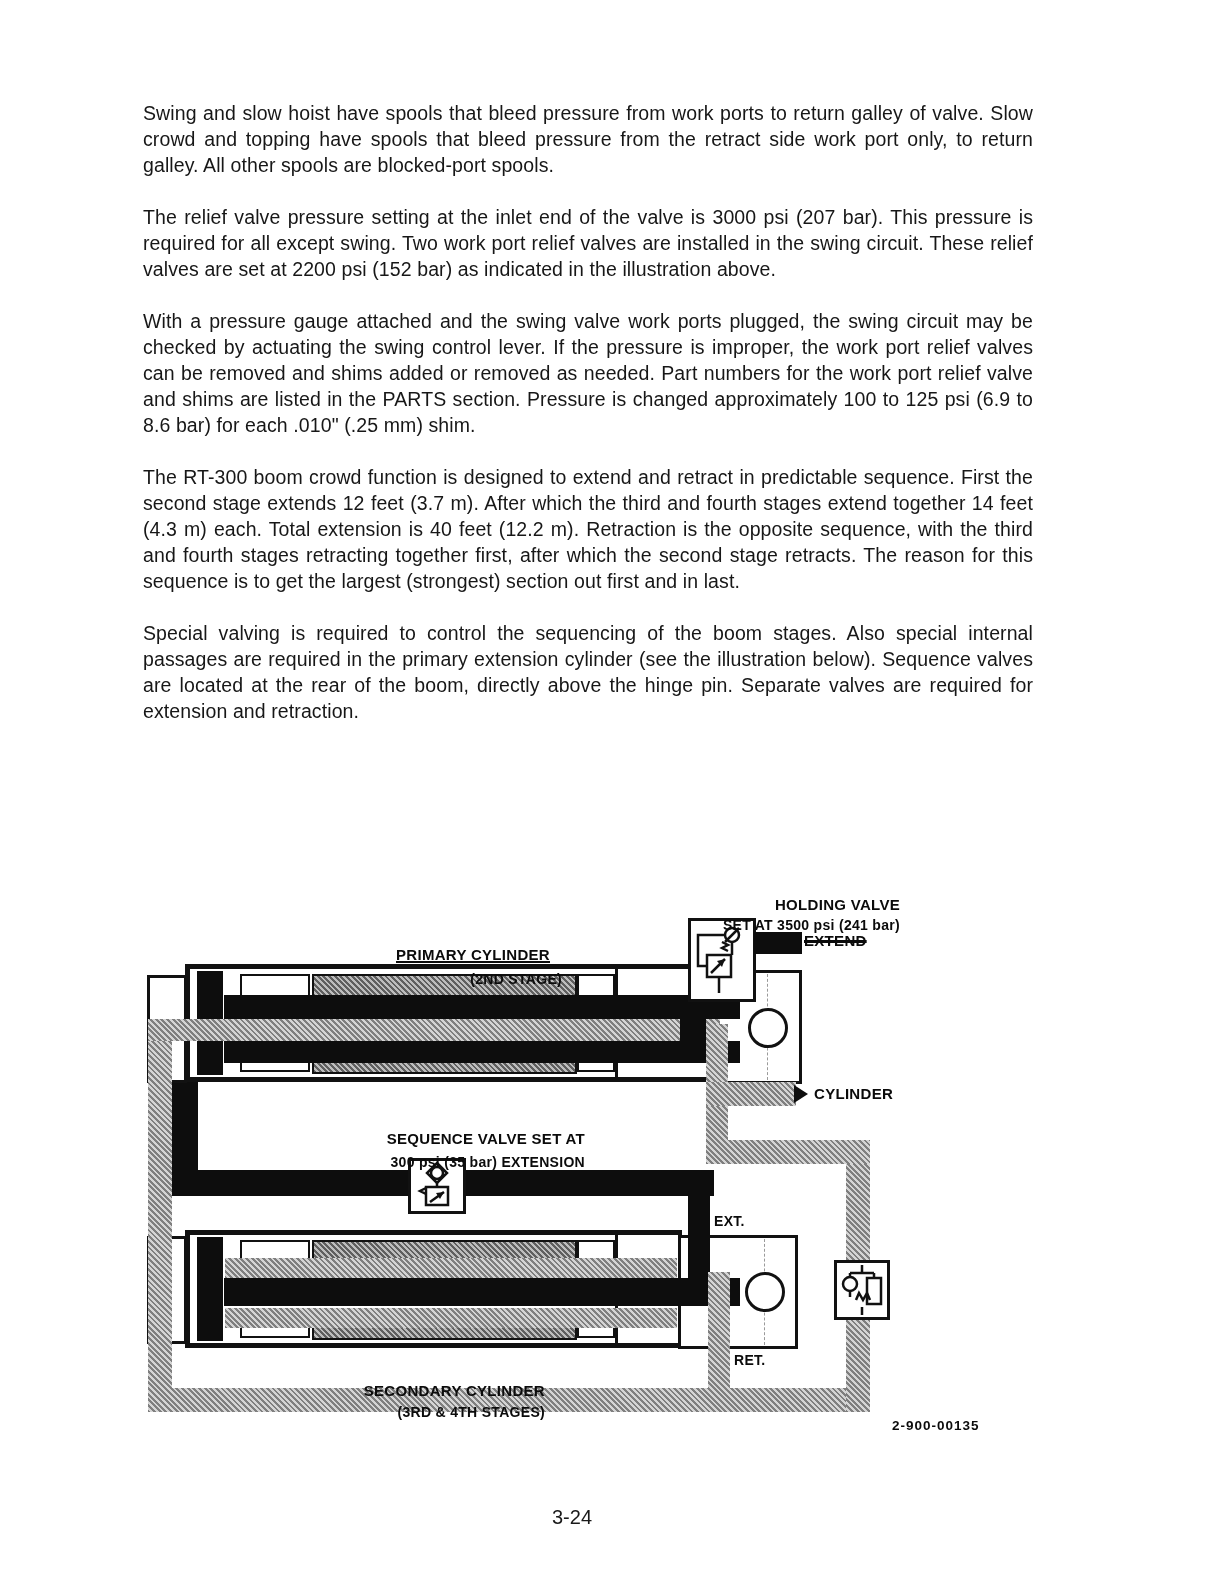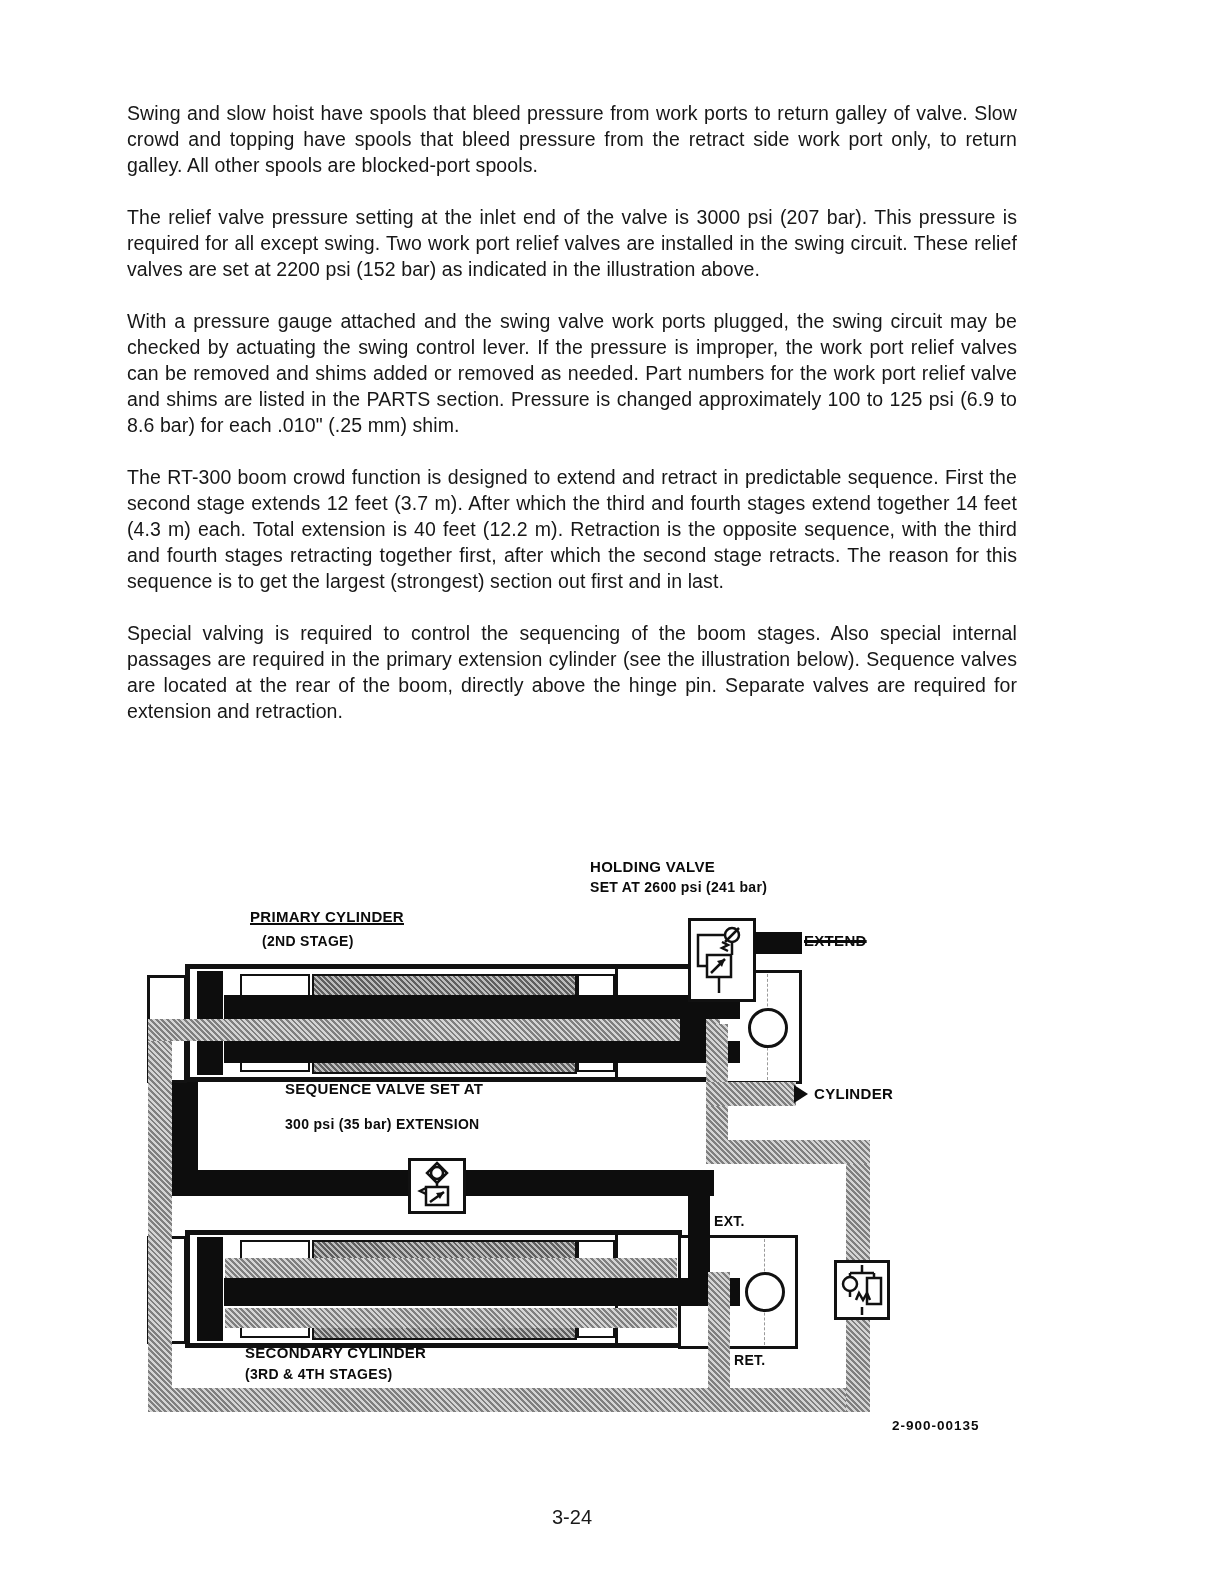--- a/index.html
+++ b/index.html
@@ -1,21 +1,21 @@
 <!DOCTYPE html>
 <html><head>
 <meta charset="utf-8">
 <style>
   html,body{margin:0;padding:0;}
   body{
     width:1224px;height:1584px;position:relative;background:#ffffff;
     font-family:"Liberation Sans",sans-serif;color:#161616;overflow:hidden;
   }
   
-  .text-col{position:absolute;left:127px;top:100px;width:890px;}
+  .text-col{position:absolute;left:143px;top:100px;width:890px;}
   .body-p{
     margin:0 0 26px 0;font-size:19.5px;line-height:26px;letter-spacing:.1px;
     text-align:justify;color:#171717;
   }
   .sec-heading{
     margin:0 0 16px 0;font-size:20px;line-height:26px;font-weight:bold;
     text-align:center;color:#111;
   }
   .page-num{
     position:absolute;left:127px;top:1506px;width:890px;text-align:center;
@@ -29,21 +29,21 @@
   .hfill{position:absolute;background:repeating-linear-gradient(45deg,#5f5f5f 0 2px,#bdbdbd 2px 4px);border:2px solid #111;box-sizing:border-box;}
   .wbox{position:absolute;background:#fff;border:3px solid #111;box-sizing:border-box;}
   .barrel{position:absolute;background:#fff;border:5px solid #111;box-sizing:border-box;}
   .sbox{position:absolute;background:#fff;border:2px solid #111;box-sizing:border-box;}
   .pin{position:absolute;width:40px;height:40px;border:3px solid #111;border-radius:50%;background:#fff;box-sizing:border-box;}
   .cdash{position:absolute;width:0;border-left:1.5px dashed #9a9a9a;}
   .dlabel{
     position:absolute;font-weight:bold;font-size:14px;letter-spacing:.3px;
     color:#0b0b0b;white-space:nowrap;line-height:18px;
   }
-  .dlabel.center{text-align:left;}
+  .dlabel.center{text-align:right;margin-top:38px;}
   .dlabel.big{font-size:15px;}
   .underl{text-decoration:underline;text-decoration-thickness:2px;}
   .strike{text-decoration:line-through;text-decoration-thickness:3px;}
   .fig-num{position:absolute;font-weight:bold;font-size:13.5px;letter-spacing:1px;color:#0b0b0b;}
   .arrow-r{position:absolute;width:0;height:0;border-top:9px solid transparent;border-bottom:9px solid transparent;border-left:14px solid #0d0d0d;}
   .z1{z-index:1}.z2{z-index:2}.z3{z-index:3}.z4{z-index:4}.z5{z-index:5}.z6{z-index:6}
   svg{display:block;}
 </style>
 </head>
 <body>
@@ -156,26 +156,26 @@
         <path d="M13 28 v6"></path>
         <path d="M19 37 l3 -7 l4 7 l4 -7 l3 7"></path>
         <rect x="30" y="15" width="14" height="26"></rect>
         <path d="M25 2 v8 M25 44 v8"></path>
         <path d="M13 10 h24 M13 10 v4 M37 10 v4"></path>
       </svg>
     </span>
   </div>
 
   <div class="dlabel big center z6" style="left:450px;top:6px;width:310px;">HOLDING VALVE</div>
-  <div class="dlabel center z6" style="left:450px;top:26px;width:310px;">SET AT 2600 psi (241 bar)</div>
+  <div class="dlabel center z6" style="left:450px;top:26px;width:310px;">SET AT 3500 psi (241 bar)</div>
 
   <div class="dlabel big center underl z6" style="left:110px;top:56px;width:300px;">PRIMARY CYLINDER</div>
   <div class="dlabel center z6" style="left:122px;top:80px;width:300px;">(2ND STAGE)</div>
 
-  <div class="dlabel big center z6" style="left:145px;top:228px;width:300px;">SEQUENCE VALVE SET AT</div>
+  <div class="dlabel big center z6" style="left:145px;top:240px;width:300px;">SEQUENCE VALVE SET AT</div>
   <div class="dlabel center z6" style="left:145px;top:263px;width:300px;">300 psi (35 bar) EXTENSION</div>
 
   <div class="dlabel big center z6" style="left:105px;top:492px;width:300px;">SECONDARY CYLINDER</div>
   <div class="dlabel center z6" style="left:105px;top:513px;width:300px;">(3RD &amp; 4TH STAGES)</div>
 
   <div class="fig-num z6" style="left:752px;top:566px;">2-900-00135</div>
 </div>
 
 <div class="page-num">3-24</div>
 

